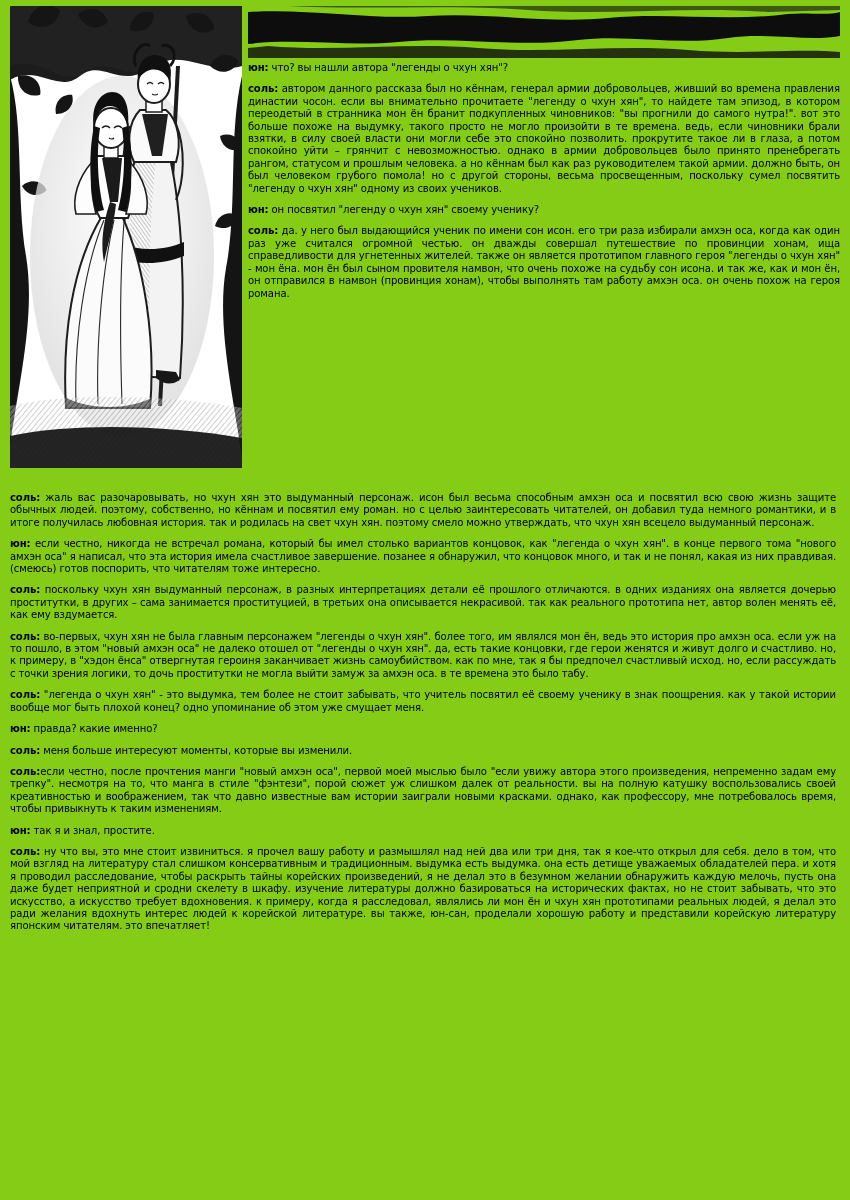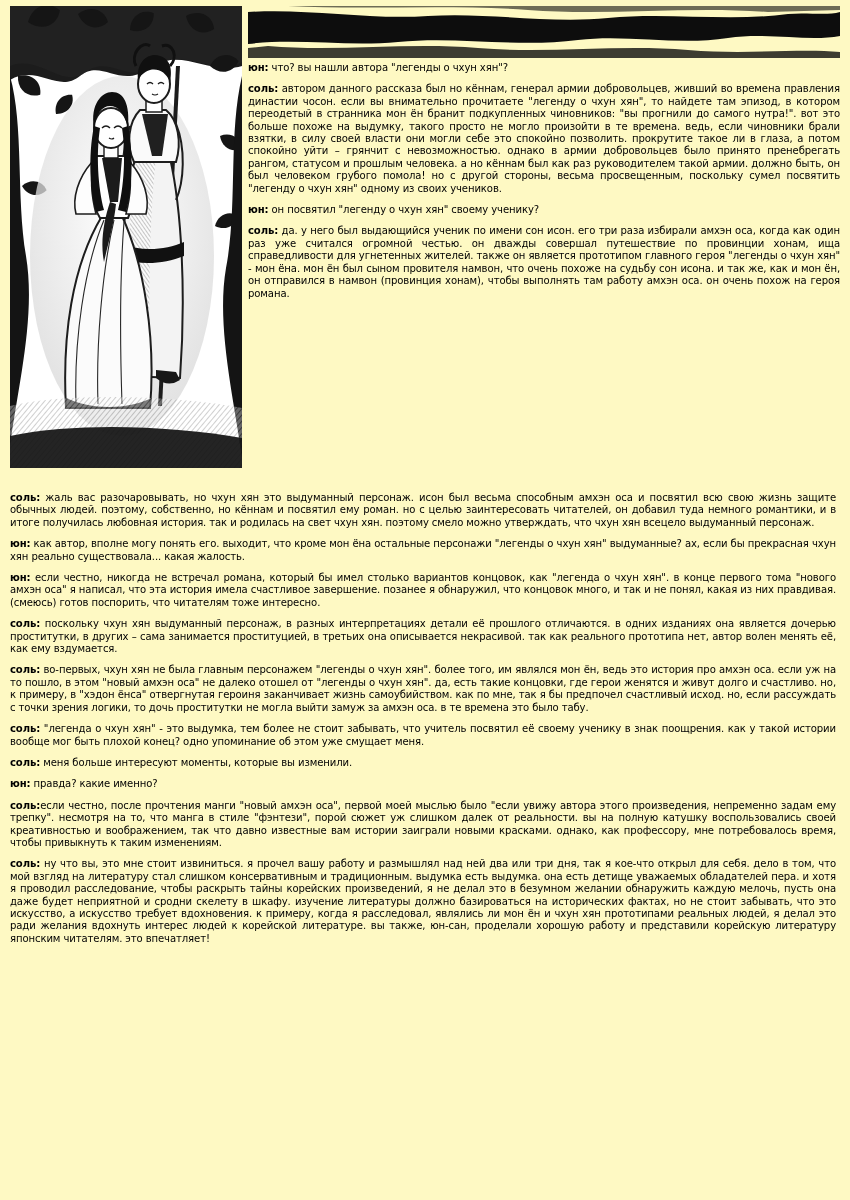--- a/index.html
+++ b/index.html
@@ -12,21 +12,21 @@
     width: 850px;
     height: 1200px;
     font-family: "DejaVu Sans", sans-serif;
     color: #000000;
     overflow: hidden;
   }
   .page {
     position: relative;
     width: 850px;
     height: 1200px;
-    background: #fef9c3;
+    background: #84cc16;
     box-sizing: border-box;
     padding: 6px 10px 6px 10px;
   }
 
   
   .top-area {
     position: relative;
     display: flex;
     align-items: flex-start;
     width: 830px;
@@ -245,42 +245,42 @@
 
     </div>
   </div>
 
   <div class="bottom-text">
 
     <p class="qa wide">
       <span class="spk">Соль:</span><span> жаль вас разочаровывать, но чхун хян это выдуманный персонаж. исон был весьма способным амхэн оса и посвятил всю свою жизнь защите обычных людей. поэтому, собственно, но кённам и посвятил ему роман. но с целью заинтересовать читателей, он добавил туда немного романтики, и в итоге получилась любовная история. так и родилась на свет чхун хян. поэтому смело можно утверждать, что чхун хян всецело выдуманный персонаж.</span>
     </p>
     <p class="qa wide">
-      <span class="spk">Юн:</span><span> как автор, вполне могу понять его. выходит, что кроме мон ёна остальные персонажи "легенды о чхун хян" выдуманные? ах, если бы прекрасная чхун хян реально существовала... какая жалость.</span>
-    </p>
-    <p class="qa wide">
       <span class="spk">Юн:</span><span> если честно, никогда не встречал романа, который бы имел столько вариантов концовок, как "легенда о чхун хян". в конце первого тома "нового амхэн оса" я написал, что эта история имела счастливое завершение. позанее я обнаружил, что концовок много, и так и не понял, какая из них правдивая. (смеюсь) готов поспорить, что читателям тоже интересно.</span>
     </p>
     <p class="qa wide">
       <span class="spk">Соль:</span><span> поскольку чхун хян выдуманный персонаж, в разных интерпретациях детали её прошлого отличаются. в одних изданиях она является дочерью проститутки, в других – сама занимается проституцией, в третьих она описывается некрасивой. так как реального прототипа нет, автор волен менять её, как ему вздумается.</span>
     </p>
     <p class="qa wide">
       <span class="spk">Соль:</span><span> во-первых, чхун хян не была главным персонажем "легенды о чхун хян". более того, им являлся мон ён, ведь это история про амхэн оса. если уж на то пошло, в этом "новый амхэн оса" не далеко отошел от "легенды о чхун хян". да, есть такие концовки, где герои женятся и живут долго и счастливо. но, к примеру, в "хэдон ёнса" отвергнутая героиня заканчивает жизнь самоубийством. как по мне, так я бы предпочел счастливый исход. но, если рассуждать с точки зрения логики, то дочь проститутки не могла выйти замуж за амхэн оса. в те времена это было табу.</span>
     </p>
     <p class="qa wide">
       <span class="spk">Соль:</span><span> "легенда о чхун хян" - это выдумка, тем более не стоит забывать, что учитель посвятил её своему ученику в знак поощрения. как у такой истории вообще мог быть плохой конец? одно упоминание об этом уже смущает меня.</span>
     </p>
     <p class="qa wide">
+      <span class="spk">Юн:</span><span> правда? какие именно?</span>
+    </p>
+    <p class="qa wide">
       <span class="spk">Соль:</span><span> меня больше интересуют моменты, которые вы изменили.</span>
     </p>
     <p class="qa wide">
-      <span class="spk">Юн:</span><span> правда? какие именно?</span>
-    </p>
-    <p class="qa wide">
       <span class="spk">Соль:</span><span>если честно, после прочтения манги "новый амхэн оса", первой моей мыслью было "если увижу автора этого произведения, непременно задам ему трепку". несмотря на то, что манга в стиле "фэнтези", порой сюжет уж слишком далек от реальности. вы на полную катушку воспользовались своей креативностью и воображением, так что давно известные вам истории заиграли новыми красками. однако, как профессору, мне потребовалось время, чтобы привыкнуть к таким изменениям.</span>
     </p>
     <p class="qa wide">
+      <span class="spk">Юн:</span><span> так я и знал, простите.</span>
+    </p>
+    <p class="qa wide">
       <span class="spk">Соль:</span><span> ну что вы, это мне стоит извиниться. я прочел вашу работу и размышлял над ней два или три дня, так я кое-что открыл для себя. дело в том, что мой взгляд на литературу стал слишком консервативным и традиционным. выдумка есть выдумка. она есть детище уважаемых обладателей пера. и хотя я проводил расследование, чтобы раскрыть тайны корейских произведений, я не делал это в безумном желании обнаружить каждую мелочь, пусть она даже будет неприятной и сродни скелету в шкафу. изучение литературы должно базироваться на исторических фактах, но не стоит забывать, что это искусство, а искусство требует вдохновения. к примеру, когда я расследовал, являлись ли мон ён и чхун хян прототипами реальных людей, я делал это ради желания вдохнуть интерес людей к корейской литературе. вы также, юн-сан, проделали хорошую работу и представили корейскую литературу японским читателям. это впечатляет!</span>
     </p>
 
   </div>
 
 </div>
 
 </body></html>

